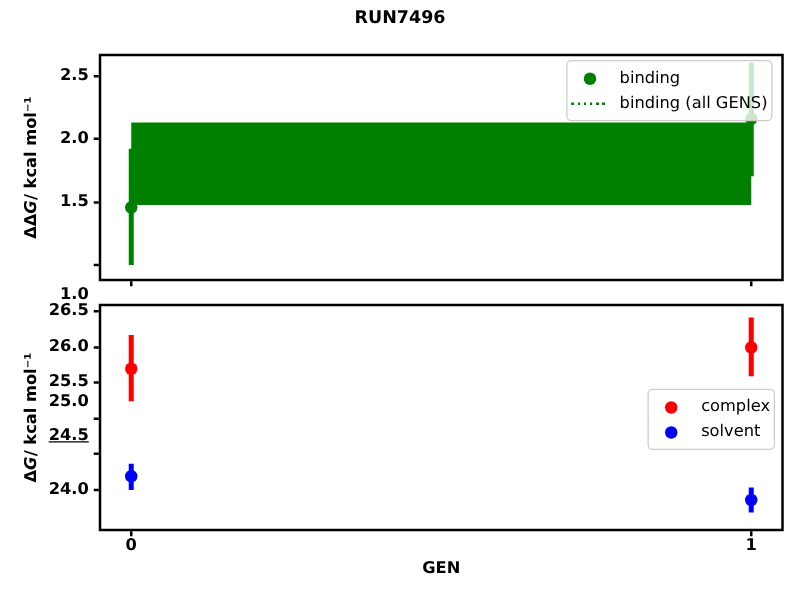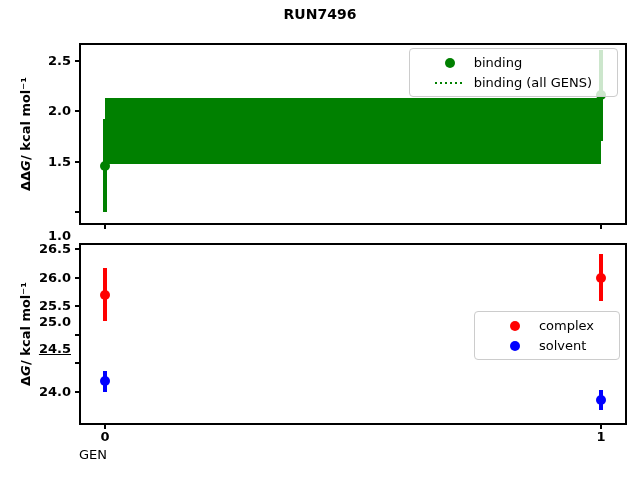--- a/index.html
+++ b/index.html
@@ -7,31 +7,31 @@
           font-family:"DejaVu Sans",sans-serif;color:#000;overflow:hidden;}
   .title{position:absolute;top:6px;left:0;width:640px;text-align:center;
          font-size:14px;font-weight:bold;}
   .axes{position:absolute;width:544px;height:178px;border:2px solid #000;background:transparent;}
   #ax-top{left:79px;top:43px;}
   #ax-bottom{left:79px;top:243px;}
   .ylabel{position:absolute;left:14px;width:22px;display:flex;align-items:center;justify-content:center;
           writing-mode:vertical-rl;transform:rotate(180deg);font-size:13px;font-weight:bold;white-space:nowrap;}
   #ylabel-top{top:43px;height:182px;}
   #ylabel-bottom{top:243px;height:182px;}
-  .xlabel{position:absolute;left:79px;top:447px;width:548px;
-          font-size:13px;font-weight:normal;}
+  .xlabel{position:absolute;left:79px;top:447px;width:548px;text-align:center;
+          font-size:13px;font-weight:bold;}
   .tickmark{position:absolute;background:#000;}
   .ticklabel{position:absolute;font-size:13px;font-weight:bold;line-height:16px;}
   .ylab{text-align:right;width:44px;left:-54px;}
   .xlab{text-align:center;width:30px;top:184px;}
   .band{position:absolute;}
   .ebar{position:absolute;width:4px;}
   .marker{position:absolute;width:10px;height:10px;border-radius:50%;}
   .legend{position:absolute;background:rgba(255,255,255,0.8);border:1px solid #cccccc;
-          border-radius:4px;padding:5px 25px;display:flex;flex-direction:column;gap:3px;}
+          border-radius:4px;padding:5px 3px;display:flex;flex-direction:column;gap:3px;}
   .lrow{display:flex;align-items:center;gap:9px;font-size:13px;line-height:17px;white-space:nowrap;}
   .lmark{width:30px;display:flex;align-items:center;justify-content:center;}
   .ldot{width:10px;height:10px;border-radius:50%;}
   .lline{width:34px;height:2px;}
 </style>
 </head>
 <body>
 
 <div class="figure">
   <div class="title">RUN7496</div>

